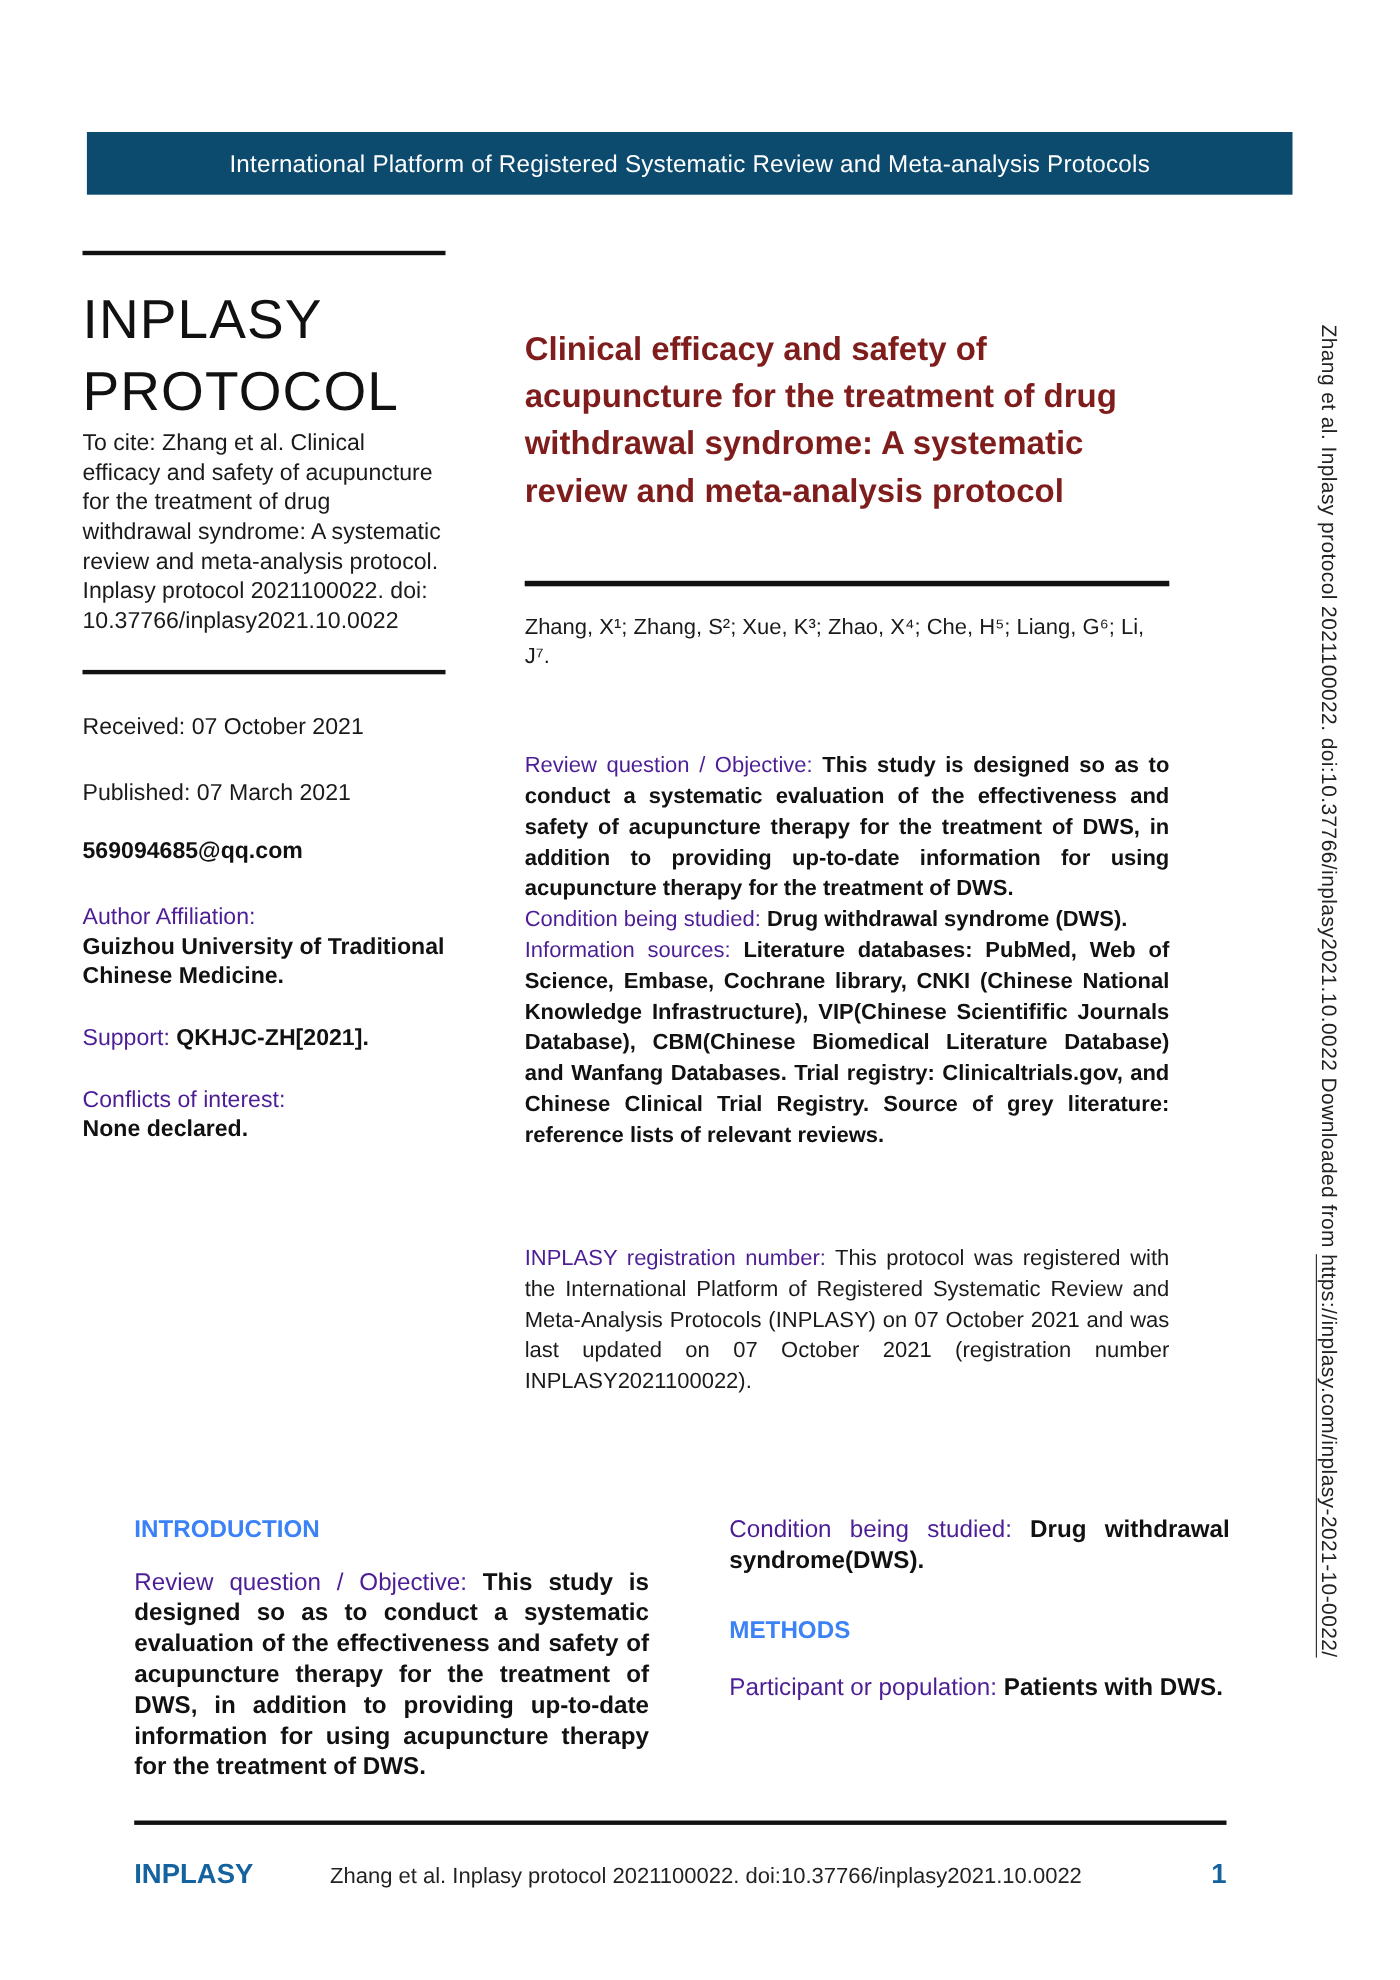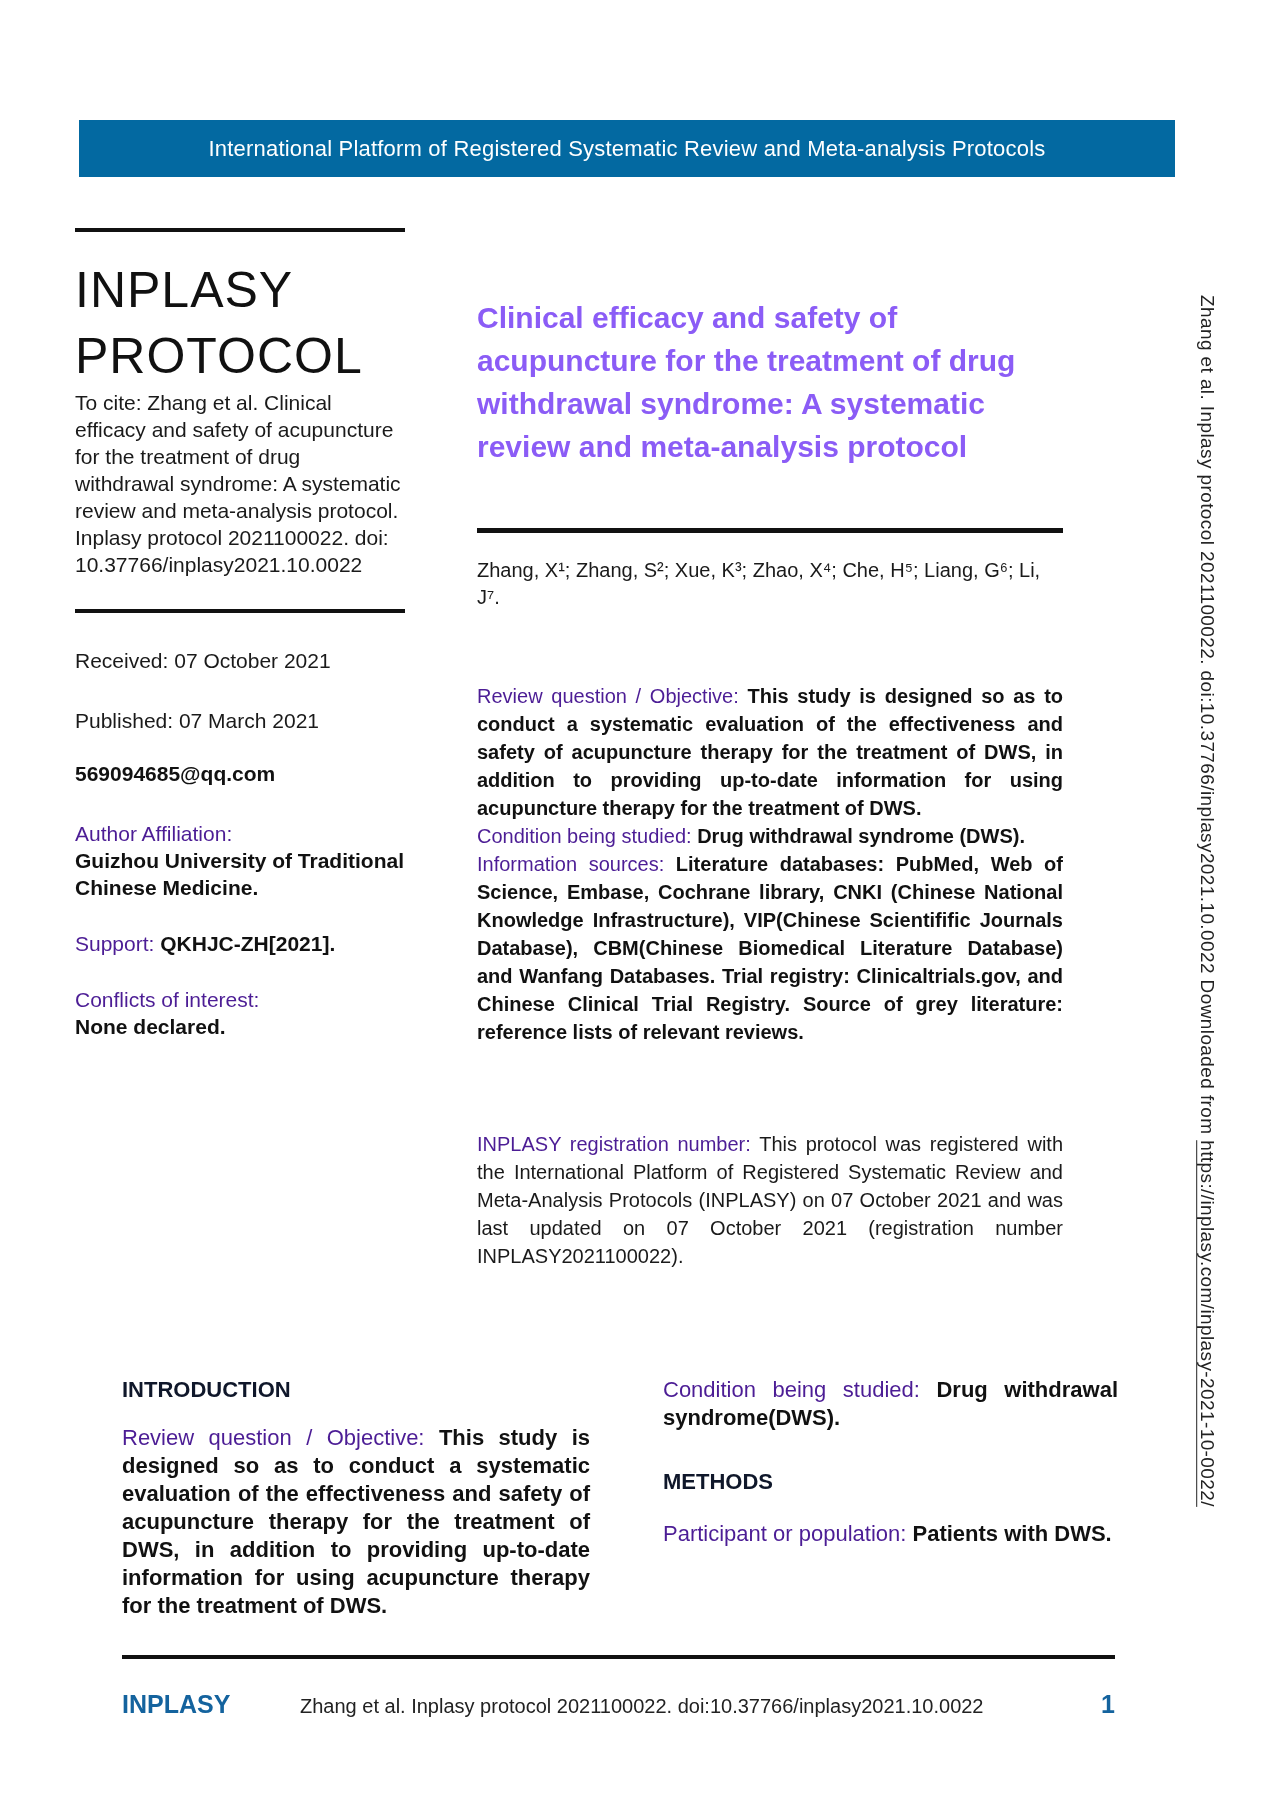--- a/index.html
+++ b/index.html
@@ -10,21 +10,21 @@
     background: #ffffff;
     font-family: "Liberation Sans", sans-serif;
     color: #1a1a1a;
     overflow: hidden;
   }
   
   .banner {
     position: absolute;
     left: 79px; top: 120px;
     width: 1096px; height: 57px;
-    background: #0369a1;
+    background: #0c4a6e;
     color: #ffffff;
     display: flex; align-items: center; justify-content: center;
     font-size: 22px;
     letter-spacing: 0.2px;
   }
   
   .side-text {
     position: absolute;
     left: 1196px; top: 295px;
     height: 1320px;
@@ -58,21 +58,21 @@
   .m-review-stage { margin-top: 30px; }
   .m-conflicts { margin-top: 29px; }
   .blue-label { color: #4c1d95; font-weight: normal; }
   .bold-black { color: #111111; font-weight: bold; }
   
   .right-col { position: absolute; left: 477px; top: 296px; width: 586px; }
   .article-title {
     font-size: 30px;
     line-height: 43px;
     font-weight: bold;
-    color: #8b5cf6;
+    color: #7f1d1d;
     margin: 0;
   }
   .title-rule { height: 5px; background: #111111; margin-top: 60px; }
   .authors { margin-top: 24px; font-size: 20px; line-height: 27px; }
   .main-block {
     margin-top: 71px;
     font-size: 20px;
     line-height: 28px;
     font-weight: bold;
     text-align: justify;
@@ -85,21 +85,21 @@
     line-height: 28px;
     font-weight: normal;
     text-align: justify;
     color: #1a1a1a;
   }
   
   .intro-col { position: absolute; left: 122px; top: 1376px; width: 468px; }
   .methods-col { position: absolute; left: 663px; top: 1376px; width: 455px; }
   .section-heading {
     font-size: 22px; line-height: 28px;
-    font-weight: bold; color: #0f172a; margin: 0;
+    font-weight: bold; color: #3b82f6; margin: 0;
   }
   .bottom-p {
     font-size: 22px; line-height: 28px;
     font-weight: bold; text-align: justify;
     color: #111111; margin: 0;
   }
   .m-intro-para { margin-top: 20px; }
   .m-methods-heading { margin-top: 36px; }
   .m-participant { margin-top: 24px; }
   

